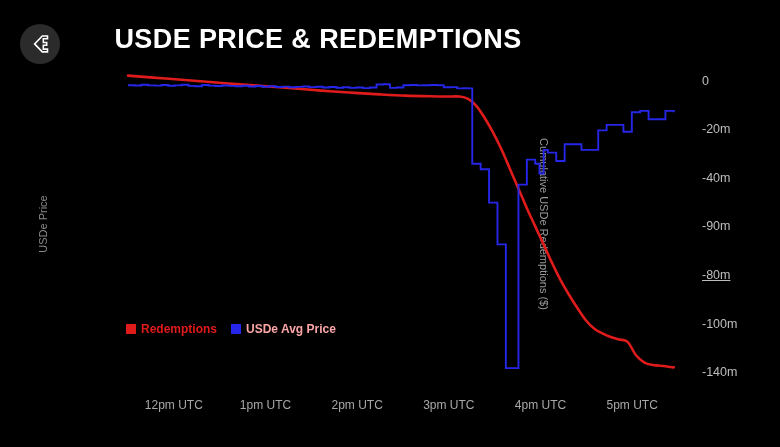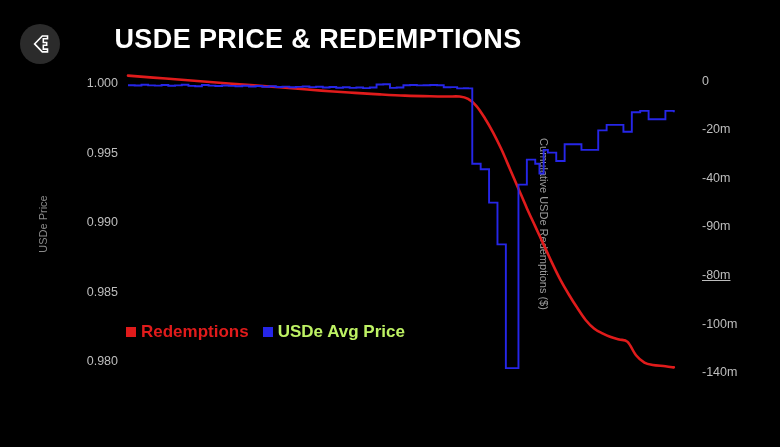--- a/index.html
+++ b/index.html
@@ -115,65 +115,66 @@
     position: absolute;
     left: 126px; top: 322px;
     display: flex;
     align-items: center;
     gap: 14px;
   }
   .legend-item {
     display: flex;
     align-items: center;
     gap: 5px;
-    font-size: 17px;
+    font-size: 12px;
     font-weight: bold;
   }
   .legend-swatch {
     width: 10px; height: 10px;
     display: inline-block;
   }
   #legend-redemptions .legend-label { color: #e01b1b; }
-  #legend-price .legend-label { color: #bef264; }
+  #legend-price .legend-label { color: #fca5a5; }
 </style>
 </head>
 <body>
 
 <div id="app">
 
   <div id="logo-badge">
     <svg width="22" height="22" viewBox="0 0 24 24" aria-hidden="true">
       <path d="M14.5 3.2 L20.2 3.2 L20.2 6.2 L15.6 6.2 L15.6 10.4 L19.3 10.4 L19.3 13.3 L15.6 13.3 L15.6 17.6 L20.2 17.6 L20.2 20.6 L14.5 20.6 L6.1 11.9 Z" fill="none" stroke="#ffffff" stroke-width="1.7" stroke-linejoin="miter"></path>
     </svg>
   </div>
 
   <div id="chart-title">USDE PRICE &amp; REDEMPTIONS</div>
 
   <div id="ylabel-left">USDe Price</div>
 
   <div id="ylabel-right">Cumulative USDe Redemptions ($)</div>
 
-  <div id="ytick-left-wrap">
-      <div class="ytick-left" style="top: 83.1211px;">1.000</div>
-      <div class="ytick-left" style="top: 152.628px;">0.995</div>
-      <div class="ytick-left" style="top: 222.135px;">0.990</div>
-      <div class="ytick-left" style="top: 291.641px;">0.985</div>
-      <div class="ytick-left" style="top: 361.148px;">0.980</div>
-    </div>
 
   <div id="ytick-right-wrap">
       <div class="ytick-right" style="top: 80.5098px;">0</div>
       <div class="ytick-right" style="top: 129.137px;">-20m</div>
       <div class="ytick-right" style="top: 177.765px;">-40m</div>
       <div class="ytick-right" style="top: 226.392px;">-90m</div>
       <div class="ytick-right" style="top: 275.02px; text-decoration: underline;">-80m</div>
       <div class="ytick-right" style="top: 323.647px;">-100m</div>
       <div class="ytick-right" style="top: 372.275px;">-140m</div>
     </div>
 
+  <div id="xtick-wrap">
+      <div class="xtick" style="left: 173.815px;">12pm UTC</div>
+      <div class="xtick" style="left: 265.5px;">1pm UTC</div>
+      <div class="xtick" style="left: 357.185px;">2pm UTC</div>
+      <div class="xtick" style="left: 448.815px;">3pm UTC</div>
+      <div class="xtick" style="left: 540.5px;">4pm UTC</div>
+      <div class="xtick" style="left: 632.185px;">5pm UTC</div>
+    </div>
 
   <div id="plot-area">
     <svg id="plot-svg" viewBox="0 0 550 310" preserveAspectRatio="none">
       <path id="series-redemptions" fill="none" stroke="#e01b1b" stroke-width="2.6" stroke-linejoin="round" stroke-linecap="round" d="M 0.00 3.65 C 4.20 3.97, 16.79 4.94, 25.19 5.59 C 33.59 6.24, 41.98 6.89, 50.38 7.54 C 58.78 8.19, 67.18 8.83, 75.57 9.48 C 83.97 10.13, 92.37 10.78, 100.76 11.43 C 109.16 12.08, 117.56 12.72, 125.95 13.37 C 134.35 14.02, 142.75 14.67, 151.15 15.32 C 159.54 15.97, 167.94 16.61, 176.34 17.26 C 184.73 17.91, 193.13 18.60, 201.53 19.21 C 209.92 19.82, 218.32 20.38, 226.72 20.91 C 235.11 21.44, 243.51 21.92, 251.91 22.37 C 260.31 22.81, 268.70 23.26, 277.10 23.58 C 285.50 23.91, 295.29 24.15, 302.29 24.31 C 309.29 24.48, 314.19 24.52, 319.08 24.56 C 323.98 24.60, 328.18 24.15, 331.68 24.56 C 335.18 24.96, 337.28 25.41, 340.08 26.99 C 342.88 28.57, 345.67 30.84, 348.47 34.04 C 351.27 37.24, 354.07 41.74, 356.87 46.20 C 359.67 50.65, 362.47 55.52, 365.27 60.78 C 368.07 66.05, 370.87 71.73, 373.66 77.80 C 376.46 83.88, 379.26 90.77, 382.06 97.25 C 384.86 103.74, 387.66 110.22, 390.46 116.71 C 393.26 123.19, 396.06 129.88, 398.85 136.16 C 401.65 142.44, 404.45 148.31, 407.25 154.39 C 410.05 160.47, 412.85 166.55, 415.65 172.63 C 418.45 178.71, 421.25 184.99, 424.05 190.86 C 426.84 196.74, 429.64 202.61, 432.44 207.88 C 435.24 213.15, 438.04 217.81, 440.84 222.47 C 443.64 227.13, 446.44 231.59, 449.24 235.84 C 452.04 240.10, 454.83 244.56, 457.63 248.00 C 460.43 251.44, 463.23 254.28, 466.03 256.51 C 468.83 258.74, 471.63 259.95, 474.43 261.37 C 477.23 262.79, 480.03 264.01, 482.82 265.02 C 485.62 266.03, 488.42 266.64, 491.22 267.45 C 494.02 268.26, 496.82 267.25, 499.62 269.88 C 502.42 272.52, 505.22 279.81, 508.02 283.25 C 510.81 286.70, 513.61 288.93, 516.41 290.55 C 519.21 292.17, 521.31 292.37, 524.81 292.98 C 528.31 293.59, 533.91 293.79, 537.40 294.20 C 540.90 294.60, 544.40 295.21, 545.80 295.41"></path>
       <path id="series-price" fill="none" stroke="#2626e8" stroke-width="1.9" stroke-linejoin="miter" stroke-linecap="butt" d="M 0.00 13.21 L 6.72 13.21 L 6.72 13.48 L 13.44 13.48 L 13.44 12.79 L 20.15 12.79 L 20.15 13.35 L 26.87 13.35 L 26.87 13.62 L 33.59 13.62 L 33.59 12.93 L 40.31 12.93 L 40.31 13.76 L 47.02 13.76 L 47.02 13.35 L 53.74 13.35 L 53.74 12.79 L 60.46 12.79 L 60.46 13.90 L 67.18 13.90 L 67.18 14.18 L 73.89 14.18 L 73.89 13.07 L 80.61 13.07 L 80.61 13.62 L 87.33 13.62 L 87.33 14.04 L 94.05 14.04 L 94.05 13.48 L 100.76 13.48 L 100.76 13.90 L 107.48 13.90 L 107.48 14.32 L 114.20 14.32 L 114.20 13.76 L 120.92 13.76 L 120.92 14.46 L 127.63 14.46 L 127.63 14.04 L 134.35 14.04 L 134.35 14.74 L 141.07 14.74 L 141.07 14.32 L 147.79 14.32 L 147.79 15.01 L 154.50 15.01 L 154.50 14.60 L 161.22 14.60 L 161.22 15.29 L 167.94 15.29 L 167.94 14.87 L 174.66 14.87 L 174.66 14.46 L 181.37 14.46 L 181.37 15.15 L 188.09 15.15 L 188.09 14.74 L 194.81 14.74 L 194.81 15.43 L 201.53 15.43 L 201.53 15.01 L 208.24 15.01 L 208.24 15.71 L 214.96 15.71 L 214.96 15.29 L 221.68 15.29 L 221.68 15.85 L 228.40 15.85 L 228.40 15.43 L 235.11 15.43 L 235.11 16.13 L 241.83 16.13 L 241.83 15.57 L 248.55 15.57 L 248.55 12.51 L 255.27 12.51 L 255.27 12.23 L 261.98 12.23 L 261.98 15.85 L 268.70 15.85 L 268.70 15.57 L 275.42 15.57 L 275.42 13.21 L 282.14 13.21 L 282.14 13.07 L 288.85 13.07 L 288.85 13.35 L 295.57 13.35 L 295.57 13.21 L 302.29 13.21 L 302.29 13.07 L 309.01 13.07 L 309.01 13.21 L 315.73 13.21 L 315.73 15.29 L 322.44 15.29 L 322.44 15.15 L 329.16 15.15 L 329.16 16.40 L 335.88 16.40 L 335.88 16.26 L 340.08 16.26 L 340.08 16.40 L 344.27 16.40 L 344.27 91.75 L 348.47 91.75 L 348.47 91.75 L 352.67 91.75 L 352.67 97.31 L 356.87 97.31 L 356.87 97.31 L 361.07 97.31 L 361.07 130.67 L 365.27 130.67 L 365.27 130.67 L 369.47 130.67 L 369.47 172.38 L 373.66 172.38 L 373.66 172.38 L 377.86 172.38 L 377.86 296.10 L 382.06 296.10 L 382.06 296.10 L 386.26 296.10 L 386.26 296.10 L 390.46 296.10 L 390.46 112.60 L 394.66 112.60 L 394.66 112.60 L 398.85 112.60 L 398.85 87.58 L 403.05 87.58 L 403.05 87.58 L 407.25 87.58 L 407.25 91.75 L 411.45 91.75 L 411.45 101.48 L 415.65 101.48 L 415.65 77.85 L 419.85 77.85 L 419.85 80.63 L 428.24 80.63 L 428.24 88.97 L 436.64 88.97 L 436.64 72.29 L 445.04 72.29 L 445.04 72.29 L 453.44 72.29 L 453.44 77.85 L 461.83 77.85 L 461.83 77.85 L 470.23 77.85 L 470.23 58.39 L 478.63 58.39 L 478.63 52.83 L 487.02 52.83 L 487.02 52.83 L 495.42 52.83 L 495.42 59.78 L 503.82 59.78 L 503.82 40.31 L 512.21 40.31 L 512.21 38.92 L 520.61 38.92 L 520.61 47.26 L 529.01 47.26 L 529.01 47.26 L 537.40 47.26 L 537.40 38.92 L 545.80 38.92 L 545.80 40.31"></path>
     </svg>
   </div>
 
   <div id="legend">
     <div class="legend-item" id="legend-redemptions">

